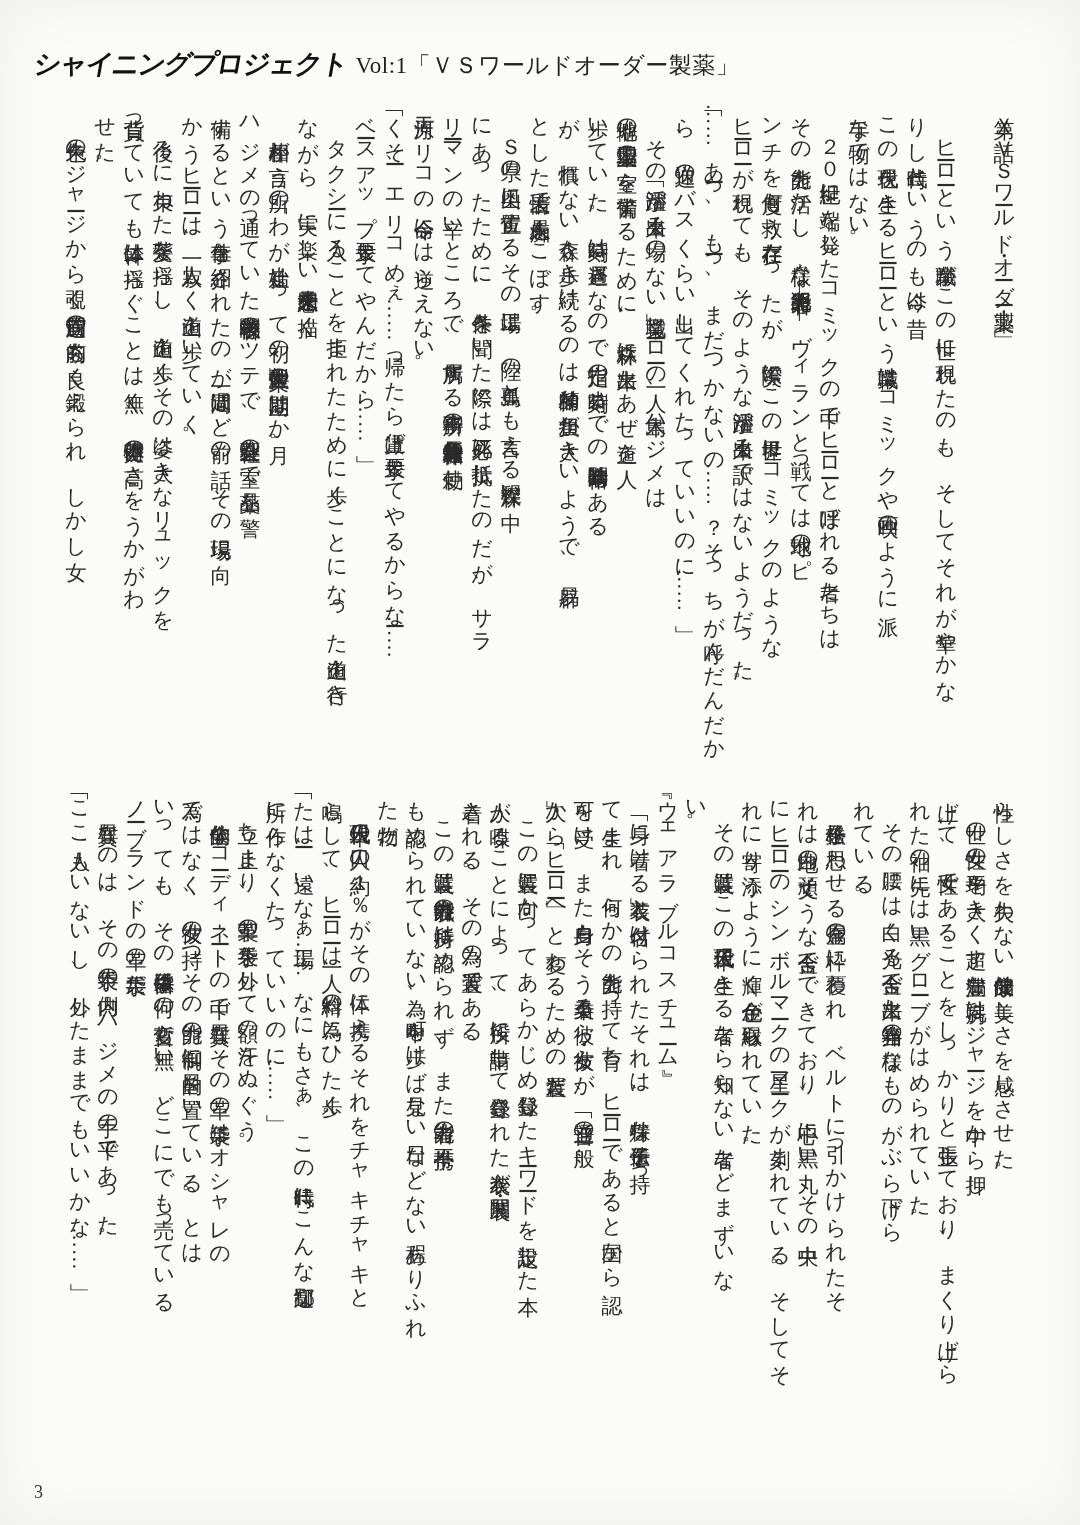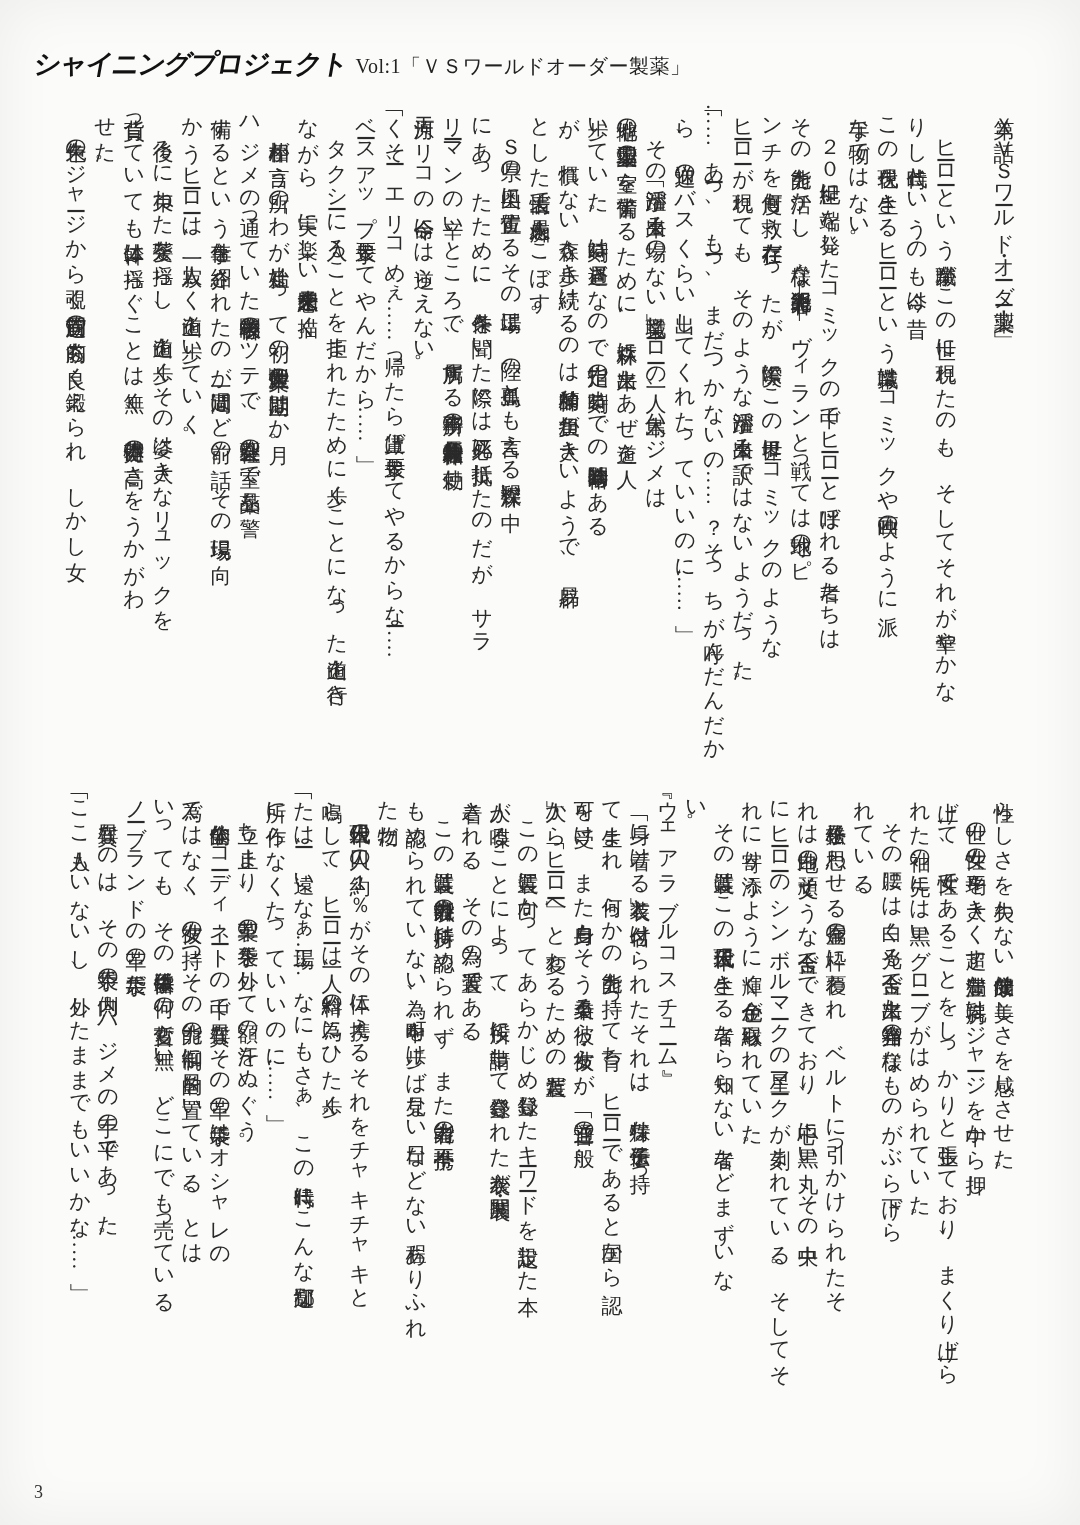--- a/index.html
+++ b/index.html
@@ -22,21 +22,21 @@
   .logo {
     font-family:"Liberation Sans","DejaVu Sans",sans-serif;
     font-weight:900;
     font-size:27px;
     letter-spacing:-1.5px;
     transform:skewX(-10deg);
     display:inline-block;
     color:#111;
   }
   .vol {
-    font-size:20px;
+    font-size:23px;
     color:#222;
     letter-spacing:0.5px;
   }
   
   .vtext {
     position:absolute;
     right:62px;
     writing-mode:vertical-rl;
     text-orientation:mixed;
     font-size:21px;

